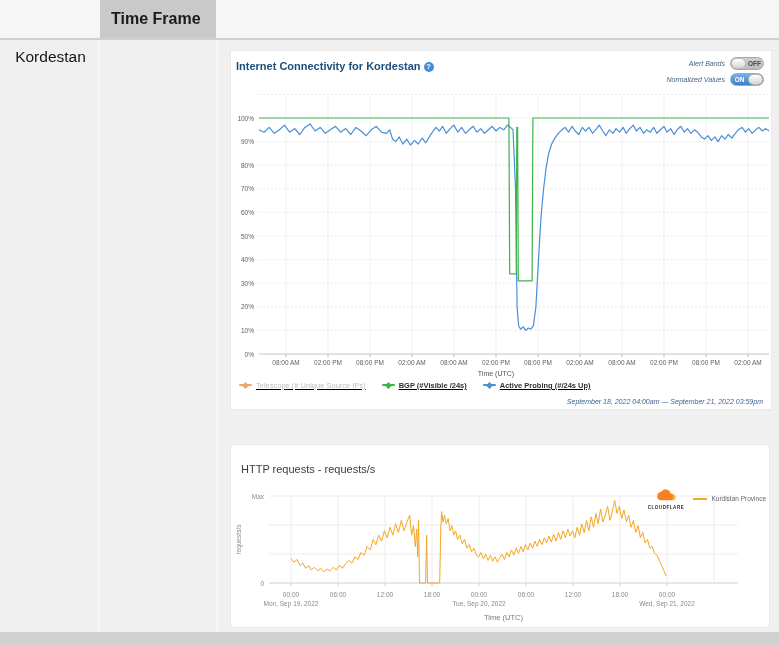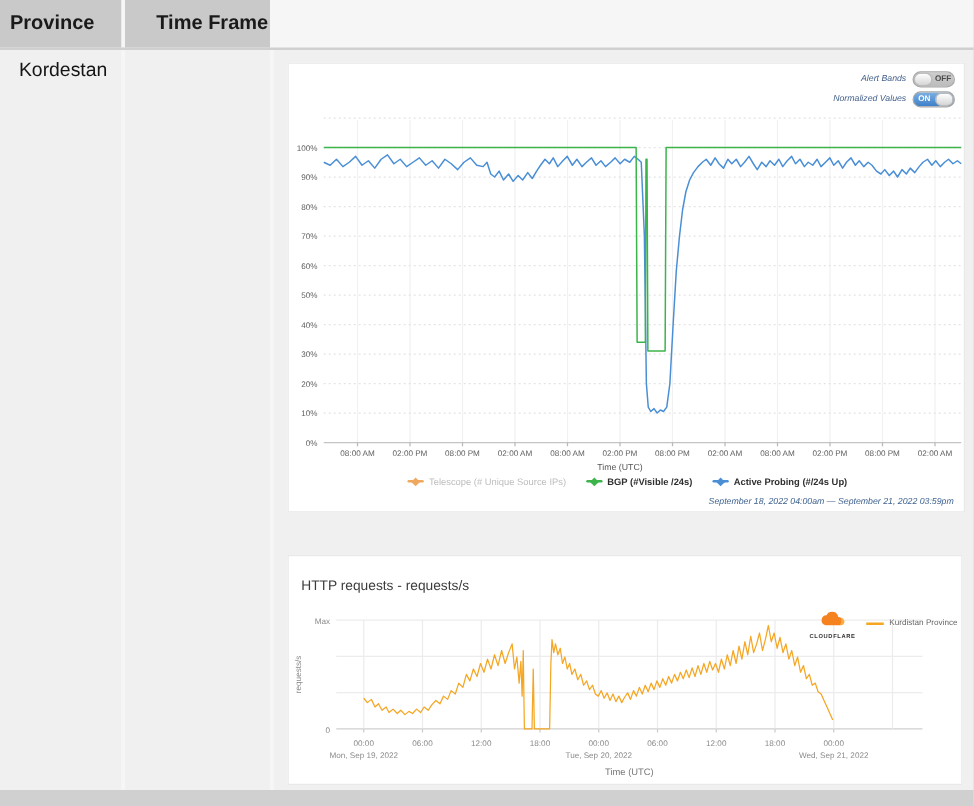--- a/index.html
+++ b/index.html
@@ -2,21 +2,21 @@
 <html><head>
 <meta charset="utf-8">
 <style>
   html,body{margin:0;padding:0;}
   body{width:779px;height:645px;background:#d0d0d0;font-family:"Liberation Sans",sans-serif;position:relative;overflow:hidden;}
   .page{position:absolute;top:0;left:0;width:779px;height:645px;}
   
   .thead{position:absolute;top:0;left:0;width:779px;height:38px;background:#f6f6f6;}
   .th{position:absolute;top:0;height:38px;background:#c9c9c9;color:#1a1a1a;font-size:16px;font-weight:700;line-height:38px;}
   .th1{left:0;width:97px;padding-left:8px;box-sizing:border-box;}
-  .th2{left:100px;width:116px;padding-left:25px;box-sizing:border-box;}
+  .th2{left:100px;width:116px;padding-left:11px;box-sizing:border-box;}
   .th3{left:219px;width:560px;text-align:center;}
   .tbody{position:absolute;top:40px;left:0;width:779px;height:592px;background:#f0f0f0;}
   .vsep{position:absolute;top:40px;height:592px;width:3px;background:#f6f6f6;}
   .vsep1{left:97px;} .vsep2{left:216px;}
   .cell-province{position:absolute;left:8px;top:48px;width:85px;font-size:15.5px;color:#141414;text-align:center;}
   .cell-timeframe{position:absolute;left:110px;top:48px;width:104px;font-size:15.5px;line-height:19.5px;color:#141414;}
   
   .card{position:absolute;background:#ffffff;border:1px solid #e9e9e9;box-sizing:border-box;}
   .ioda-card{left:230px;top:50px;width:542px;height:360px;}
   .cf-card{left:230px;top:444px;width:540px;height:184px;}
@@ -27,21 +27,21 @@
   .toggle-row{height:15px;display:flex;align-items:center;justify-content:flex-end;margin-bottom:1px;}
   .toggle-label{font-size:7px;font-style:italic;color:#44618b;margin-right:5px;}
   .pill{width:34px;height:13px;border-radius:7px;display:inline-flex;align-items:center;overflow:hidden;border:1px solid #a8a8a8;box-sizing:border-box;cursor:pointer;}
   .pill .knob{width:15px;height:11px;border-radius:6px;background:linear-gradient(#ffffff,#d5d5d5);border:0.5px solid #bbb;box-sizing:border-box;}
   .pill .pill-text{flex:1;font-size:6.5px;font-weight:700;text-align:center;}
   .pill.off{background:linear-gradient(#cdcdcd,#bcbcbc);}
   .pill.off .pill-text{color:#4a4a4a;}
   .pill.on{background:linear-gradient(#7cb0e4,#3d7fc9);flex-direction:row-reverse;}
   .pill.on .pill-text{color:#fff;}
   #ioda-plot{position:absolute;left:0;top:36px;}
-  .ioda-legend{position:absolute;left:0;top:330px;width:542px;text-align:center;font-size:7.5px;}
+  .ioda-legend{position:absolute;left:0;top:330px;width:542px;text-align:left;font-size:7.5px;text-decoration:underline;}
   .lg-item{margin:0 8px;white-space:nowrap;cursor:pointer;}
   .lg-mark{display:inline-block;width:13px;height:2px;border-radius:1px;position:relative;vertical-align:2px;margin-right:4px;}
   .lg-diamond{position:absolute;left:4px;top:-1.5px;width:5px;height:5px;transform:rotate(45deg);display:block;}
   .lg-label{font-weight:700;color:#2f2f2f;}
   .lg-item.muted .lg-label{font-weight:400;color:#bdbdbd;}
   .ioda-daterange{position:absolute;right:8px;top:347px;font-size:7px;font-style:italic;color:#3f6390;}
   
   .cf-title{position:absolute;left:10px;top:18px;font-size:11px;color:#3c3c3c;}
   #cf-plot{position:absolute;left:0;top:24px;}
   .cf-legend{position:absolute;right:3px;top:50px;font-size:6.5px;color:#666;display:flex;align-items:center;}
@@ -54,31 +54,31 @@
   .axt{font-size:7px;fill:#555;}
   .ax2{font-size:6.5px;fill:#8a8a8a;}
   .axt2{font-size:7.5px;fill:#777;}
 </style>
 </head>
 <body>
 
 <div class="page">
 
   <div class="thead">
-    <div class="th th1">Province</div>
     <div class="th th2">Time Frame</div>
   </div>
 
   <div class="tbody"></div>
   <div class="vsep vsep1"></div>
   <div class="vsep vsep2"></div>
 
   <div class="cell-province">Kordestan</div>
 
   <div class="card ioda-card">
+    <div class="ioda-title"><span>Internet Connectivity for Kordestan</span><span class="help-icon">?</span></div>
     <div class="toggles">
       <div class="toggle-row">
         <span class="toggle-label">Alert Bands</span>
         <span class="pill off">
             <span class="knob"></span>
             <span class="pill-text">OFF</span>
           </span>
       </div>
       <div class="toggle-row">
         <span class="toggle-label">Normalized Values</span>

